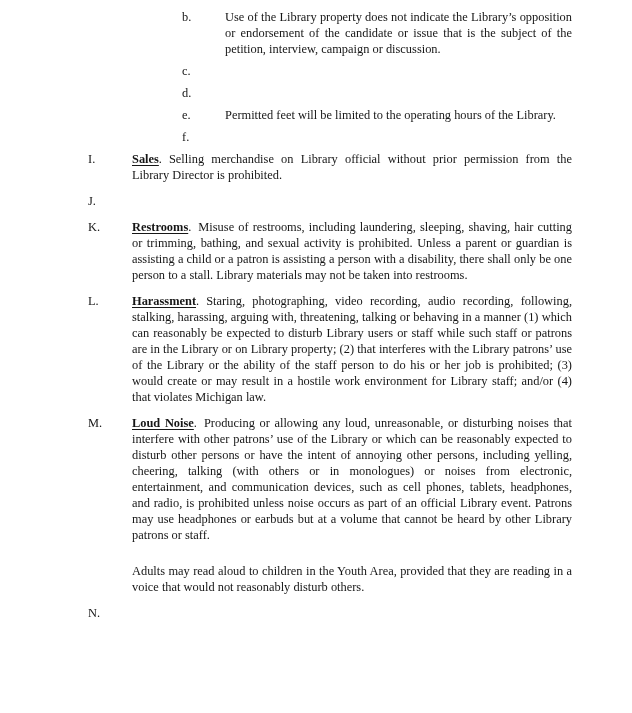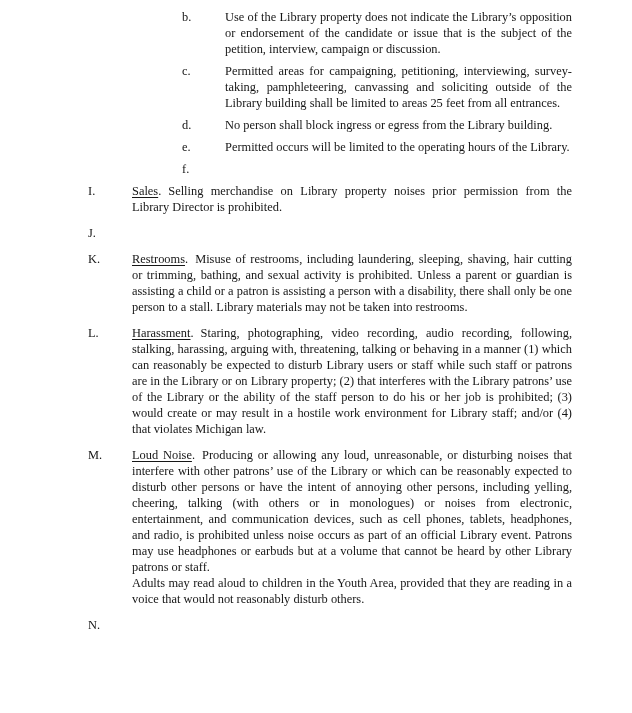--- a/index.html
+++ b/index.html
@@ -46,56 +46,55 @@
     width: 44px;
   }
   .sec-body {
     width: 440px;
     text-align: justify;
     text-justify: inter-word;
   }
   .sec-heading {
     text-decoration: underline;
     text-underline-offset: 2px;
+    font-weight: bold;
   }
   .sec-period {
     margin-right: 7px;
   }
   .note {
-    margin-top: 0;
+    margin-top: 20px;
   }
 </style>
 </head>
 <body>
 
 <div class="page">
 
   <div class="sub-item">
     <span class="sub-label">b.</span>
     <div class="sub-text">Use of the Library property does not indicate the Library’s opposition or endorsement of the candidate or issue that is the subject of the petition, interview, campaign or discussion.</div>
   </div>
   <div class="sub-item">
     <span class="sub-label">c.</span>
-    <div class="sub-text">Permitted areas for campaigning, petitioning, interviewing, survey-taking, pamphleteering, canvassing and soliciting outside of the Library building shall be limited to areas 25 feet from all entrances.</div>
   </div>
   <div class="sub-item">
     <span class="sub-label">d.</span>
-    <div class="sub-text">No person shall block ingress or egress from the Library building.</div>
   </div>
   <div class="sub-item">
     <span class="sub-label">e.</span>
-    <div class="sub-text">Permitted occurs will be limited to the operating hours of the Library.</div>
+    <div class="sub-text">Permitted feet will be limited to the operating hours of the Library.</div>
   </div>
   <div class="sub-item">
     <span class="sub-label">f.</span>
   </div>
 
   <div class="section">
     <span class="sec-label">I.</span>
-    <div class="sec-body"><span class="sec-heading">Sales</span><span class="sec-period">.</span><span class="sec-text">Selling merchandise on Library property noises prior permission from the Library Director is prohibited.</span></div>
+    <div class="sec-body"><span class="sec-heading">Sales</span><span class="sec-period">.</span><span class="sec-text">Selling merchandise on Library official without prior permission from the Library Director is prohibited.</span></div>
   </div>
 
   <div class="section">
     <span class="sec-label">J.</span>
   </div>
 
   <div class="section">
     <span class="sec-label">K.</span>
     <div class="sec-body"><span class="sec-heading">Restrooms</span><span class="sec-period">.</span><span class="sec-text">Misuse of restrooms, including laundering, sleeping, shaving, hair cutting or trimming, bathing, and sexual activity is prohibited.  Unless a parent or guardian is assisting a child or a patron is assisting a person with a disability, there shall only be one person to a stall.  Library materials may not be taken into restrooms.</span></div>
   </div>

